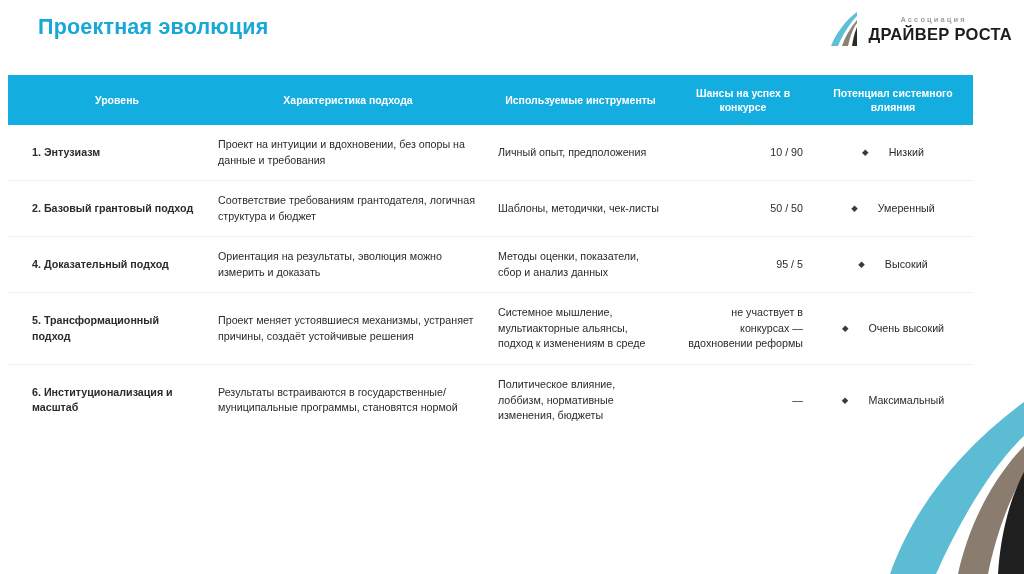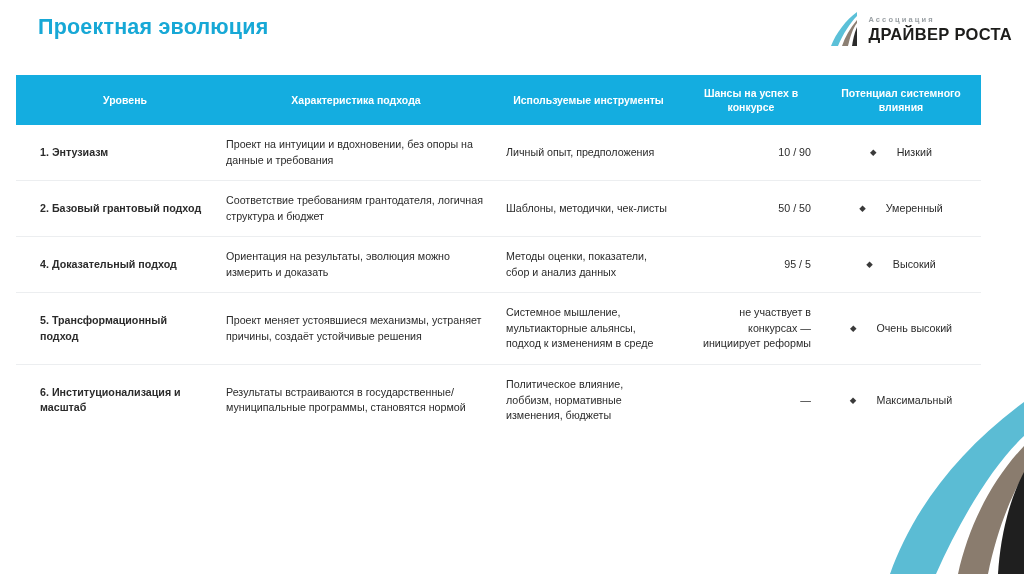--- a/index.html
+++ b/index.html
@@ -54,33 +54,34 @@
   }
   .logo-mark { width: 36px; height: 36px; display: block; }
   .logo-text { display: flex; flex-direction: column; justify-content: center; }
   .logo-assoc {
     font-size: 7.5px;
     color: #9aa0a4;
     letter-spacing: 2.1px;
     font-weight: bold;
     line-height: 1;
     margin-bottom: 2px;
+    margin-left: 32px;
   }
   .logo-name {
     font-size: 16.5px;
     font-weight: bold;
     color: #1d1d1b;
     letter-spacing: .3px;
     line-height: 1;
   }
 
   
   .table-wrap {
     position: absolute;
-    left: 16px;
+    left: 8px;
     top: 75px;
     width: 936px;
     z-index: 2;
   }
 
   table.matrix {
     width: 100%;
     border-collapse: collapse;
     table-layout: fixed;
   }
@@ -188,21 +189,21 @@
         <td class="c-chance">95 / 5</td>
         <td class="c-impact">
           <span class="diamond">◆</span><span class="impact-text">Высокий</span>
         </td>
       </tr>
 
       <tr>
         <td class="c-level">5. Трансформационный подход</td>
         <td class="c-desc">Проект меняет устоявшиеся механизмы, устраняет причины, создаёт устойчивые решения</td>
         <td class="c-tools">Системное мышление, мультиакторные альянсы, подход к изменениям в среде</td>
-        <td class="c-chance">не участвует в конкурсах — инициирует реформы</td>
+        <td class="c-chance">не участвует в конкурсах — вдохновении реформы</td>
         <td class="c-impact">
           <span class="diamond">◆</span><span class="impact-text">Очень высокий</span>
         </td>
       </tr>
 
       <tr>
         <td class="c-level">6. Институционализация и масштаб</td>
         <td class="c-desc">Результаты встраиваются в государственные/муниципальные программы, становятся нормой</td>
         <td class="c-tools">Политическое влияние, лоббизм, нормативные изменения, бюджеты</td>
         <td class="c-chance">—</td>

